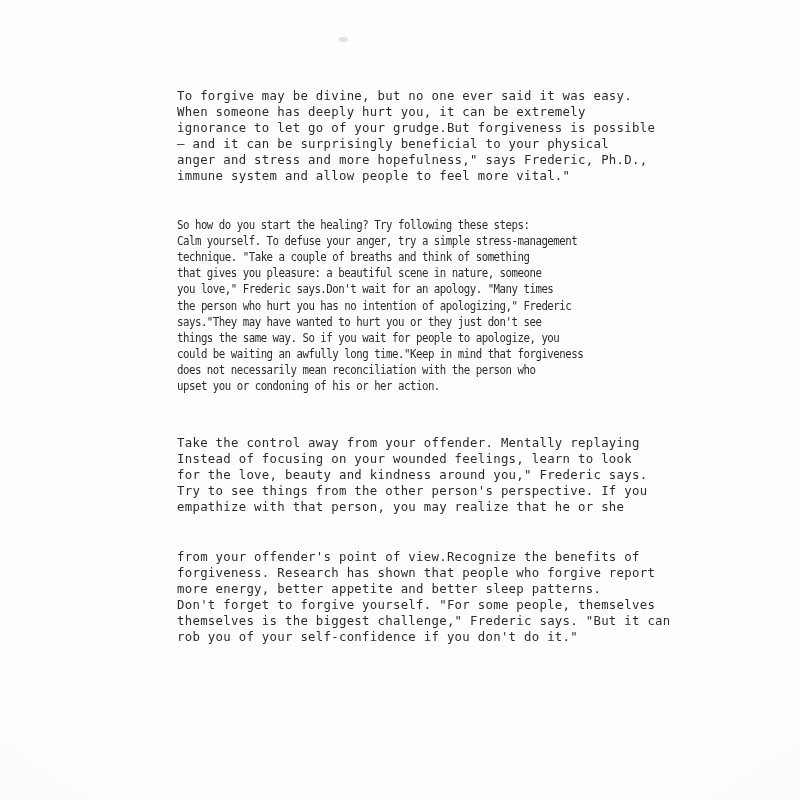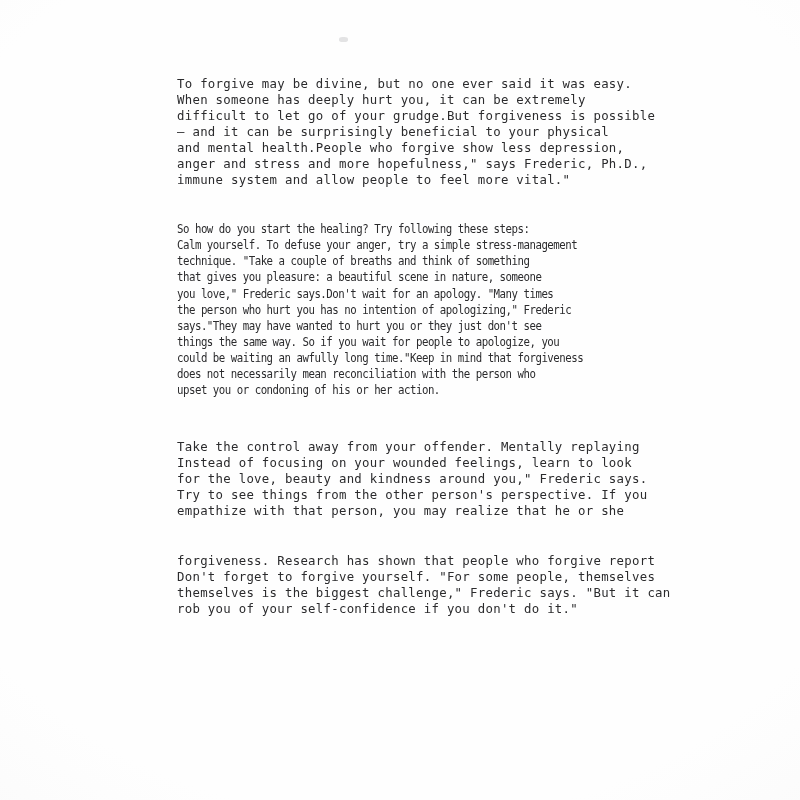--- a/index.html
+++ b/index.html
@@ -38,21 +38,21 @@
     width: 9px;
     height: 5px;
     background: rgba(170,170,175,0.32);
     border-radius: 40%;
     filter: blur(0.7px);
   }
 
   #text-block {
     position: absolute;
     left: 177px;
-    top: 76px;
+    top: 88px;
     width: 436px;
     
     color: #2b2b2d;
     filter: blur(0.32px);
     -webkit-font-smoothing: antialiased;
   }
 
   .para {
     margin: 0;
     padding: 0;
@@ -91,23 +91,22 @@
 <div id="page">
 
   <div id="paper-tint"></div>
   <div id="scan-speck"></div>
 
   <div id="text-block">
 
     <div class="para wide">
         <div class="line">To forgive may be divine, but no one ever said it was easy.</div>
         <div class="line">When someone has deeply hurt you, it can be extremely</div>
-        <div class="line">difficult to let go of your grudge.But forgiveness is possible</div>
+        <div class="line">ignorance to let go of your grudge.But forgiveness is possible</div>
         <div class="line">— and it can be surprisingly beneficial to your physical</div>
-        <div class="line">and mental health.People who forgive show less depression,</div>
         <div class="line">anger and stress and more hopefulness," says Frederic, Ph.D.,</div>
         <div class="line">immune system and allow people to feel more vital."</div>
       </div>
 
     <div class="para-gap-1"></div>
 
     <div class="para condensed">
         <div class="line">So how do you start the healing? Try following these steps:</div>
         <div class="line">Calm yourself. To defuse your anger, try a simple stress-management</div>
         <div class="line">technique. "Take a couple of breaths and think of something</div>
@@ -127,20 +126,22 @@
         <div class="line">Take the control away from your offender. Mentally replaying</div>
         <div class="line">Instead of focusing on your wounded feelings, learn to look</div>
         <div class="line">for the love, beauty and kindness around you," Frederic says.</div>
         <div class="line">Try to see things from the other person's perspective. If you</div>
         <div class="line">empathize with that person, you may realize that he or she</div>
       </div>
 
     <div class="para-gap-3"></div>
 
     <div class="para wide">
+        <div class="line">from your offender's point of view.Recognize the benefits of</div>
         <div class="line">forgiveness. Research has shown that people who forgive report</div>
+        <div class="line">more energy, better appetite and better sleep patterns.</div>
         <div class="line">Don't forget to forgive yourself. "For some people, themselves</div>
         <div class="line">themselves is the biggest challenge," Frederic says. "But it can</div>
         <div class="line">rob you of your self-confidence if you don't do it."</div>
       </div>
 
   </div>
 </div>
 
 </body></html>

